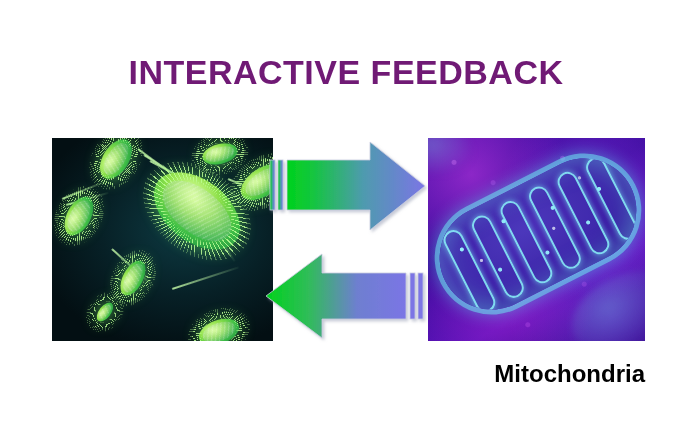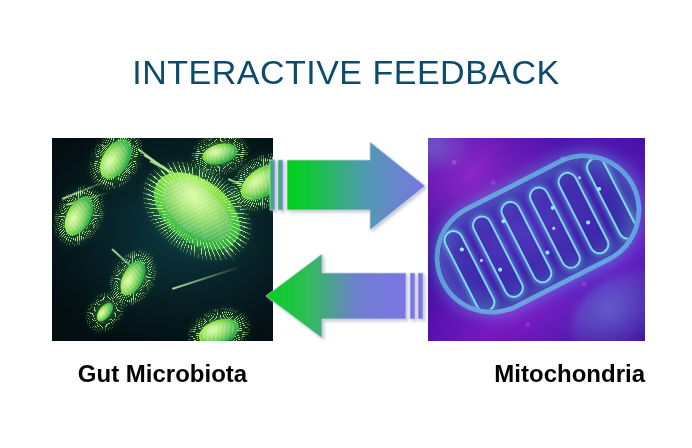--- a/index.html
+++ b/index.html
@@ -21,23 +21,23 @@
   }
 
   
   .title {
     position: absolute;
     left: 0;
     top: 52px;
     width: 692px;
     text-align: center;
     font-size: 34px;
-    font-weight: normal;
+    font-weight: bold;
     letter-spacing: 0.5px;
-    color: #0c4a6e;
+    color: #701a75;
     line-height: 40px;
     white-space: nowrap;
   }
 
   
   .panel {
     position: absolute;
     overflow: hidden;
   }
   .panel-left {
@@ -303,16 +303,15 @@
         </filter>
       </defs>
       <g filter="url(#shadowL)">
         <path d="M2,44 L58,2 L58,21 L142,21 L142,67 L58,67 L58,86 Z" fill="url(#gradLeft)" stroke="#c9cbe0" stroke-width="0.8" stroke-linejoin="round"></path>
         <rect x="146" y="21" width="5" height="46" fill="#7B75E5" stroke="#c9cbe0" stroke-width="0.8"></rect>
         <rect x="154" y="21" width="5" height="46" fill="#7B75E5" stroke="#c9cbe0" stroke-width="0.8"></rect>
       </g>
     </svg>
   </div>
 
-  <div class="caption caption-left">Gut Microbiota</div>
   <div class="caption caption-right">Mitochondria</div>
 
 </div>
 
 </body></html>

